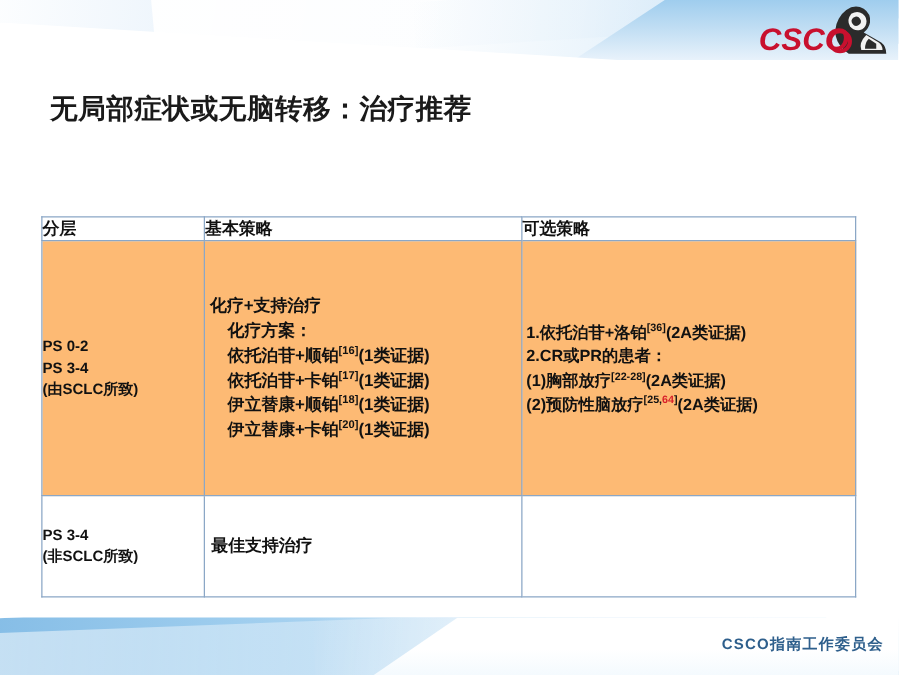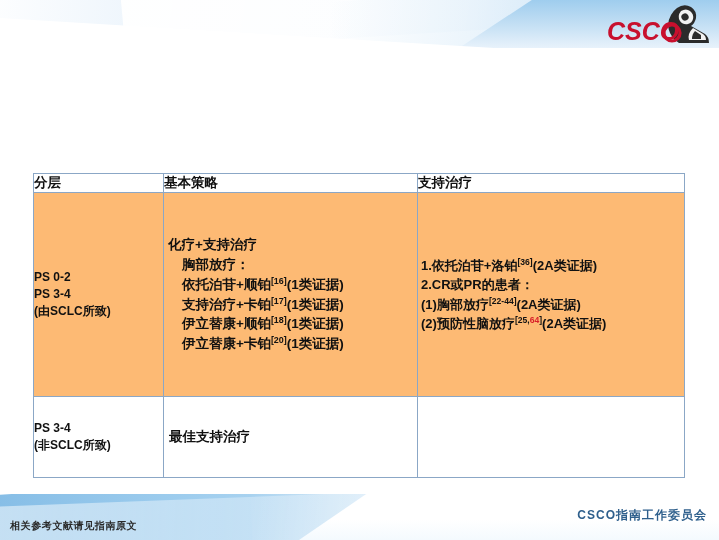--- a/index.html
+++ b/index.html
@@ -268,59 +268,60 @@
         <path d="M76 9 q5 -3 9 0 q4 3 3 8 q-1 4 -5 5 q-5 1 -8 -3 q-3 -5 1 -10 z" fill="#f2f2f2"></path>
         <path d="M78 12 q3 -2 5 1 q2 3 -1 5 q-3 2 -5 -1 q-2 -3 1 -5 z" fill="#2b2b2b"></path>
         <path d="M88 26 l 10 6 q3 2 3 6 l -17 0 q-2 -6 4 -12 z" fill="#f2f2f2"></path>
         <path d="M90 29 l 6 4 l 0 4 l -9 0 q0 -5 3 -8 z" fill="#2b2b2b"></path>
       </g>
       <text x="2" y="38" font-family="'Liberation Sans', sans-serif" font-size="25" font-weight="bold" font-style="italic" fill="#c8102e">CSCO</text>
       <circle cx="67" cy="31" r="8" fill="none" stroke="#c8102e" stroke-width="3.2"></circle>
     </svg>
   </div>
 
+  <div class="title-sub">无局部症状或无脑转移：治疗推荐</div>
 
   <table class="tbl">
     <colgroup>
       <col class="col-1">
         <col class="col-2">
         <col class="col-3">
     </colgroup>
     <thead>
       <tr class="hdr-row">
         <th class="hdr-cell">分层</th>
         <th class="hdr-cell">基本策略</th>
-        <th class="hdr-cell">支持治疗</th>
+        <th class="hdr-cell">可选策略</th>
       </tr>
     </thead>
     <tbody>
 
       <tr class="row-a">
         <td class="cell-pad">
           <div class="ps-block">
             <div>PS 0-2</div>
             <div>PS 3-4</div>
             <div>(由SCLC所致)</div>
           </div>
         </td>
         <td class="cell-pad">
           <div class="strategy-block">
             <div>化疗+支持治疗</div>
-            <div class="indent-1">胸部放疗：</div>
+            <div class="indent-1">化疗方案：</div>
             <div class="indent-2"><span>依托泊苷+顺铂</span><sup>[16]</sup><span>(1类证据)</span></div>
-            <div class="indent-2"><span>支持治疗+卡铂</span><sup>[17]</sup><span>(1类证据)</span></div>
+            <div class="indent-2"><span>依托泊苷+卡铂</span><sup>[17]</sup><span>(1类证据)</span></div>
             <div class="indent-2"><span>伊立替康+顺铂</span><sup>[18]</sup><span>(1类证据)</span></div>
             <div class="indent-2"><span>伊立替康+卡铂</span><sup>[20]</sup><span>(1类证据)</span></div>
           </div>
         </td>
         <td class="cell-pad">
           <div class="optional-block">
             <div><span>1.</span><span>依托泊苷+洛铂</span><sup>[36]</sup><span>(2A类证据)</span></div>
             <div><span>2.</span><span>CR或PR的患者：</span></div>
-            <div><span>(1)</span><span>胸部放疗</span><sup>[22-44]</sup><span>(2A类证据)</span></div>
+            <div><span>(1)</span><span>胸部放疗</span><sup>[22-28]</sup><span>(2A类证据)</span></div>
             <div><span>(2)</span><span>预防性脑放疗</span><sup><span>[25,</span><span class="ref-red">64</span><span>]</span></sup><span>(2A类证据)</span></div>
           </div>
         </td>
       </tr>
 
       <tr class="row-b">
         <td class="cell-pad">
           <div class="ps-block">
             <div>PS 3-4</div>
             <div>(非SCLC所致)</div>
@@ -336,16 +337,15 @@
     </tbody>
   </table>
 
   <div class="bottom-band">
     <div class="bb-wave-a"></div>
     <div class="bb-wave-b"></div>
     <div class="bb-wave-c"></div>
     <div class="bb-right-fill"></div>
   </div>
 
-  <div class="footer-left">相关参考文献请见指南原文</div>
   <div class="footer-right">CSCO指南工作委员会</div>
 
 </div>
 
 </body></html>

